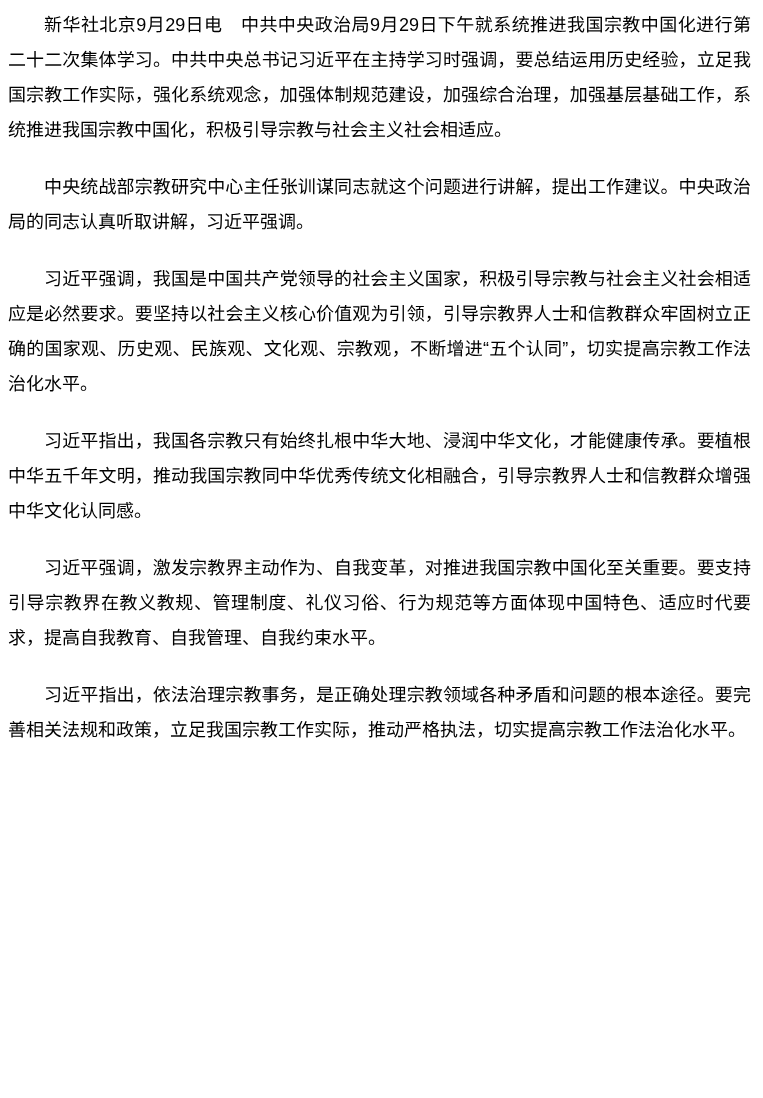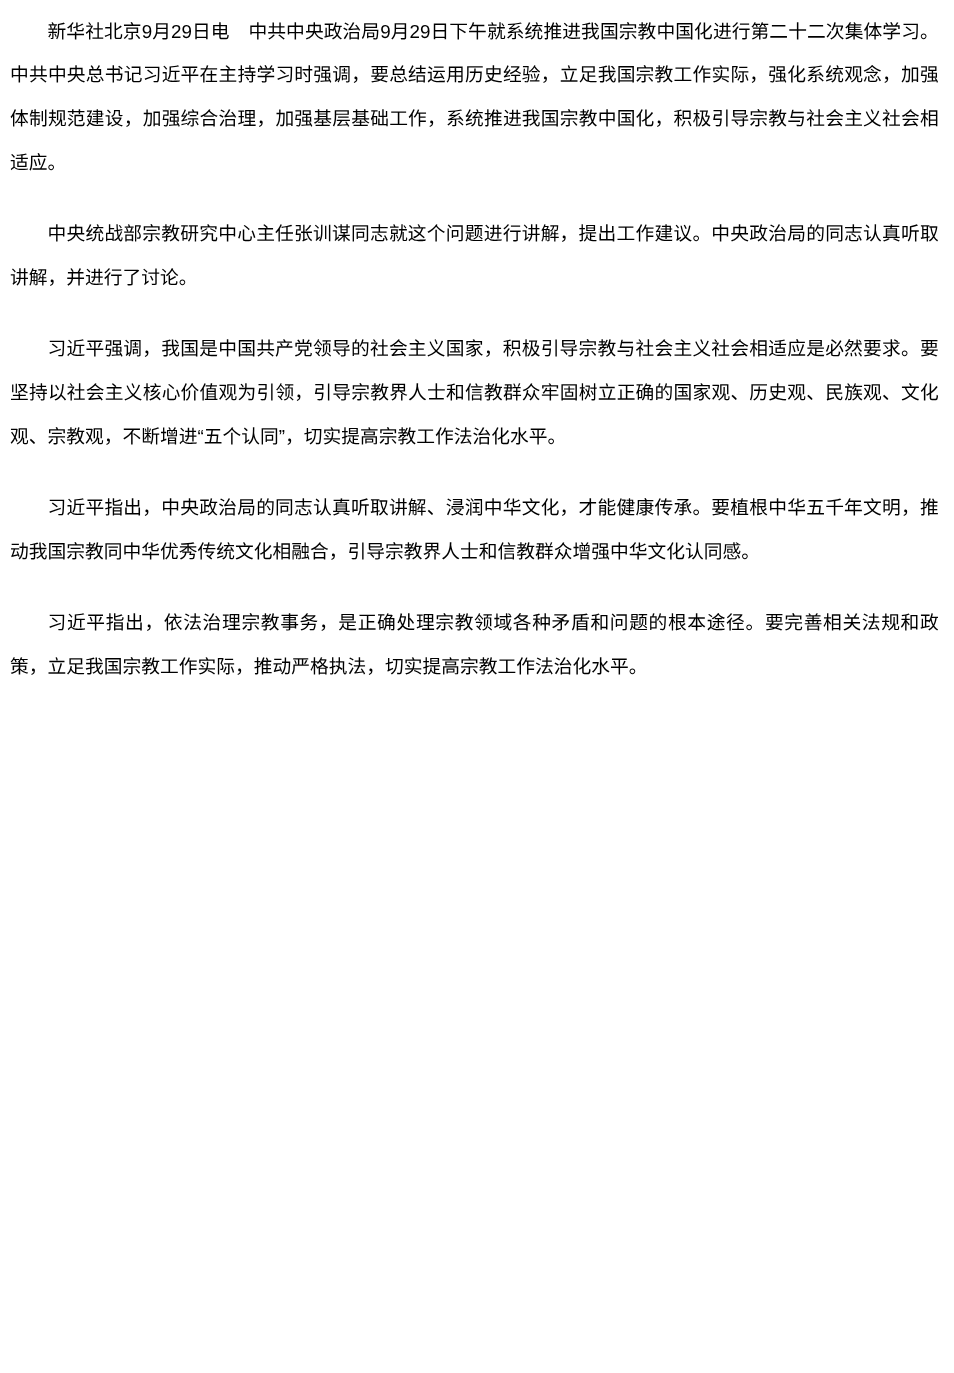--- a/index.html
+++ b/index.html
@@ -14,37 +14,38 @@
     font-family: "Liberation Sans", sans-serif;
     color: #000000;
   }
   .article {
     box-sizing: border-box;
     width: 763px;
     padding: 8px 12px 26px 8px;
   }
   .article p {
     margin: 22px 0;
-    font-size: 15px;
+    font-size: 18px;
     line-height: 35px;
     text-align: justify;
     text-justify: inter-ideograph;
     text-indent: 2em;
     letter-spacing: 0;
     word-break: break-all;
   }
   .article p:first-child {
     margin-top: 0;
   }
   .article p:last-child {
     margin-bottom: 0;
   }
 </style>
 </head>
 <body>
 
 <div class="article">
   <p>新华社北京9月29日电　中共中央政治局9月29日下午就系统推进我国宗教中国化进行第二十二次集体学习。中共中央总书记习近平在主持学习时强调，要总结运用历史经验，立足我国宗教工作实际，强化系统观念，加强体制规范建设，加强综合治理，加强基层基础工作，系统推进我国宗教中国化，积极引导宗教与社会主义社会相适应。</p>
-  <p>中央统战部宗教研究中心主任张训谋同志就这个问题进行讲解，提出工作建议。中央政治局的同志认真听取讲解，并进行了讨论。</p>
+  <p>中央统战部宗教研究中心主任张训谋同志就这个问题进行讲解，提出工作建议。中央政治局的同志认真听取讲解，习近平强调。</p>
   <p>习近平强调，我国是中国共产党领导的社会主义国家，积极引导宗教与社会主义社会相适应是必然要求。要坚持以社会主义核心价值观为引领，引导宗教界人士和信教群众牢固树立正确的国家观、历史观、民族观、文化观、宗教观，不断增进“五个认同”，切实提高宗教工作法治化水平。</p>
-  <p>习近平指出，中央政治局的同志认真听取讲解、浸润中华文化，才能健康传承。要植根中华五千年文明，推动我国宗教同中华优秀传统文化相融合，引导宗教界人士和信教群众增强中华文化认同感。</p>
+  <p>习近平指出，我国各宗教只有始终扎根中华大地、浸润中华文化，才能健康传承。要植根中华五千年文明，推动我国宗教同中华优秀传统文化相融合，引导宗教界人士和信教群众增强中华文化认同感。</p>
+  <p>习近平强调，激发宗教界主动作为、自我变革，对推进我国宗教中国化至关重要。要支持引导宗教界在教义教规、管理制度、礼仪习俗、行为规范等方面体现中国特色、适应时代要求，提高自我教育、自我管理、自我约束水平。</p>
   <p>习近平指出，依法治理宗教事务，是正确处理宗教领域各种矛盾和问题的根本途径。要完善相关法规和政策，立足我国宗教工作实际，推动严格执法，切实提高宗教工作法治化水平。</p>
 </div>
 
 </body></html>

